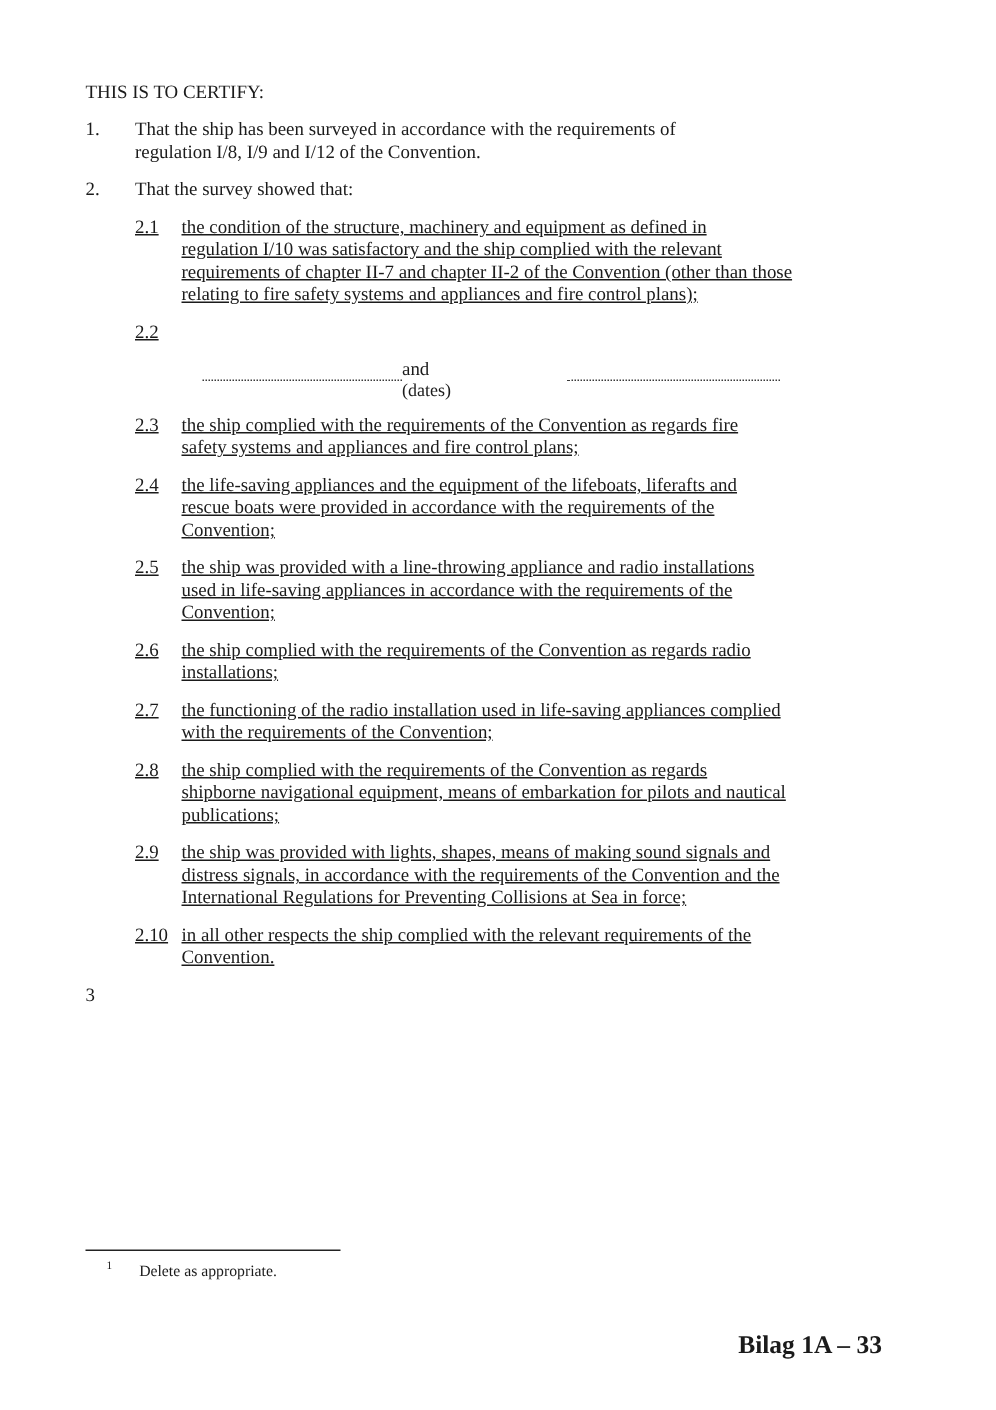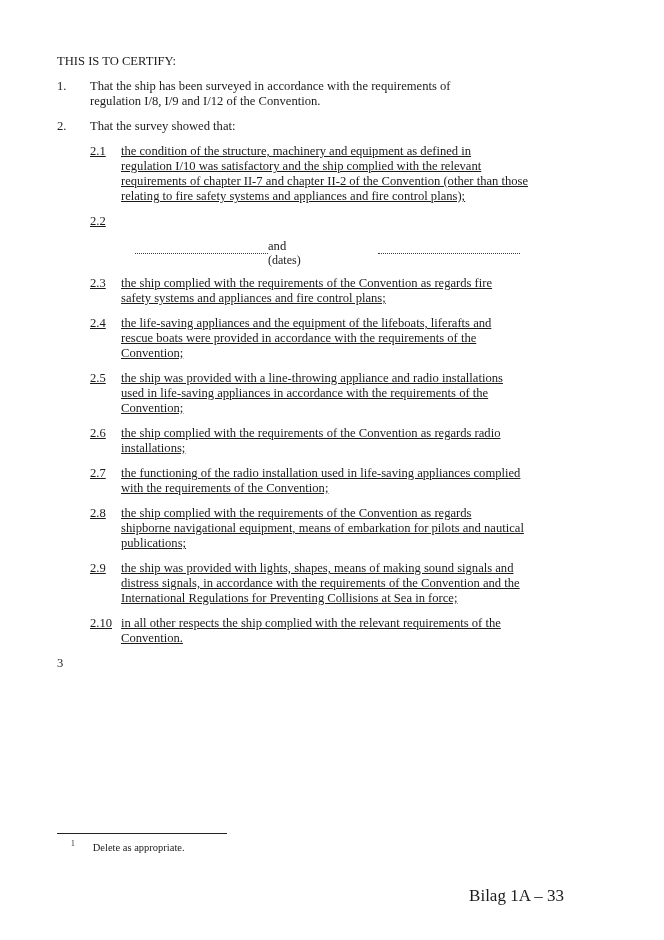--- a/index.html
+++ b/index.html
@@ -29,21 +29,21 @@
 
   sup.fn-ref { font-size: 8px; vertical-align: super; line-height: 0; }
   .item3-txt { white-space: pre-wrap; }
 
   .spacer { height: 152px; }
 
   .footnote-rule { margin-left: 57px; width: 170px; height: 0; border-top: 1px solid #222; }
   .footnote { margin: 3px 0 0 71px; font-size: 10.5px; line-height: 13px; }
   .footnote .marker { font-size: 7.5px; vertical-align: super; margin-right: 18px; }
 
-  .footer { margin-top: 31px; text-align: right; padding-right: 100px; font-size: 17px; line-height: 21px; }
+  .footer { margin-top: 31px; text-align: right; padding-right: 76px; font-size: 17px; line-height: 21px; font-weight: bold; }
 </style>
 </head>
 <body>
 
 <div class="page">
   <div class="content">
 
     <div class="heading">THIS IS TO CERTIFY:</div>
 
     <div class="row">

